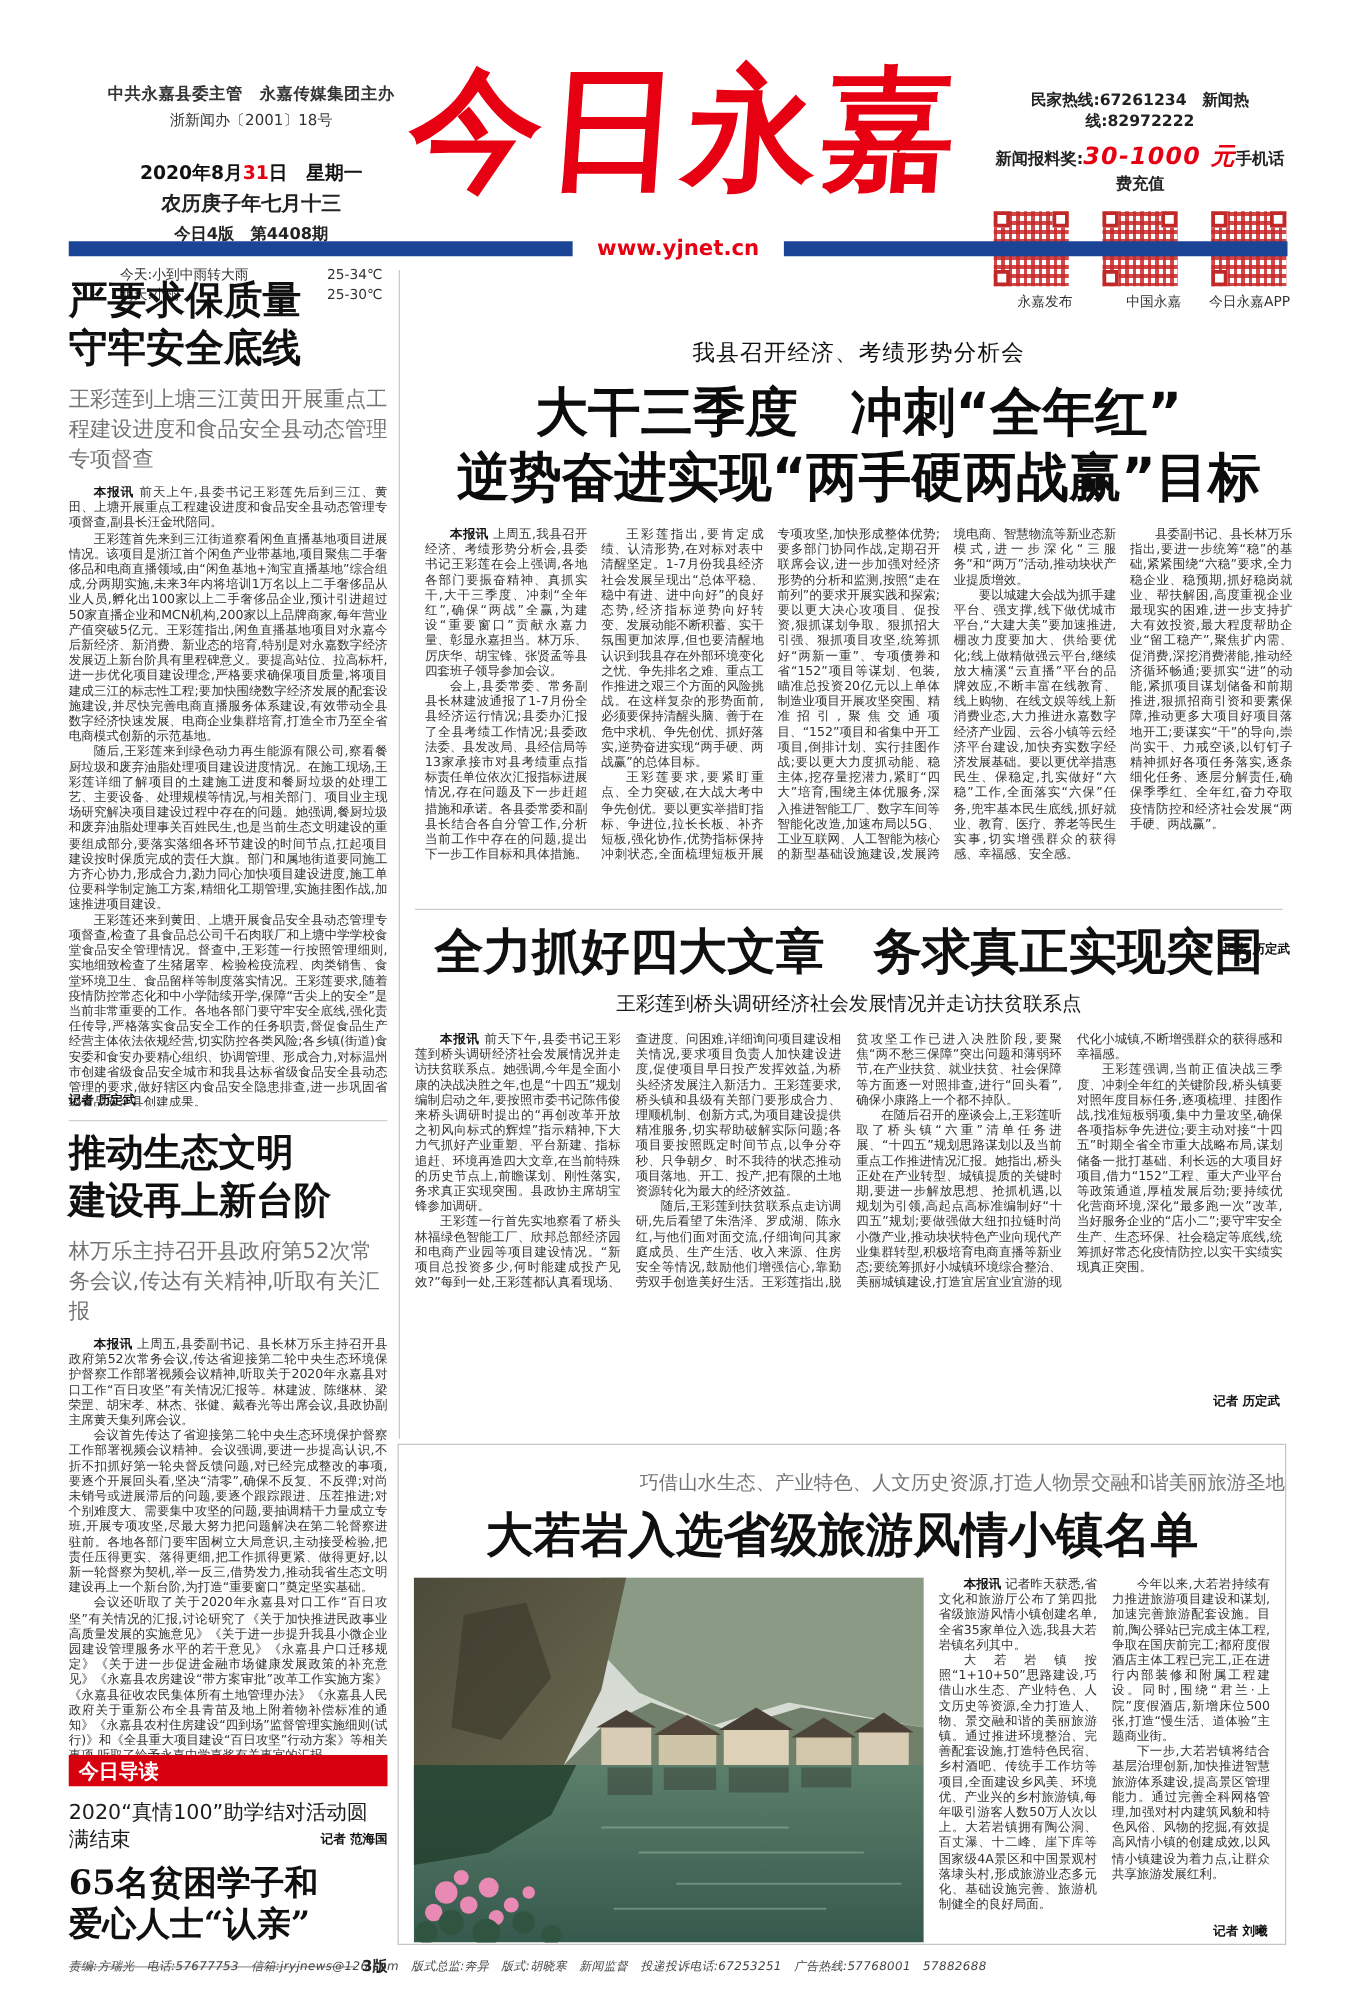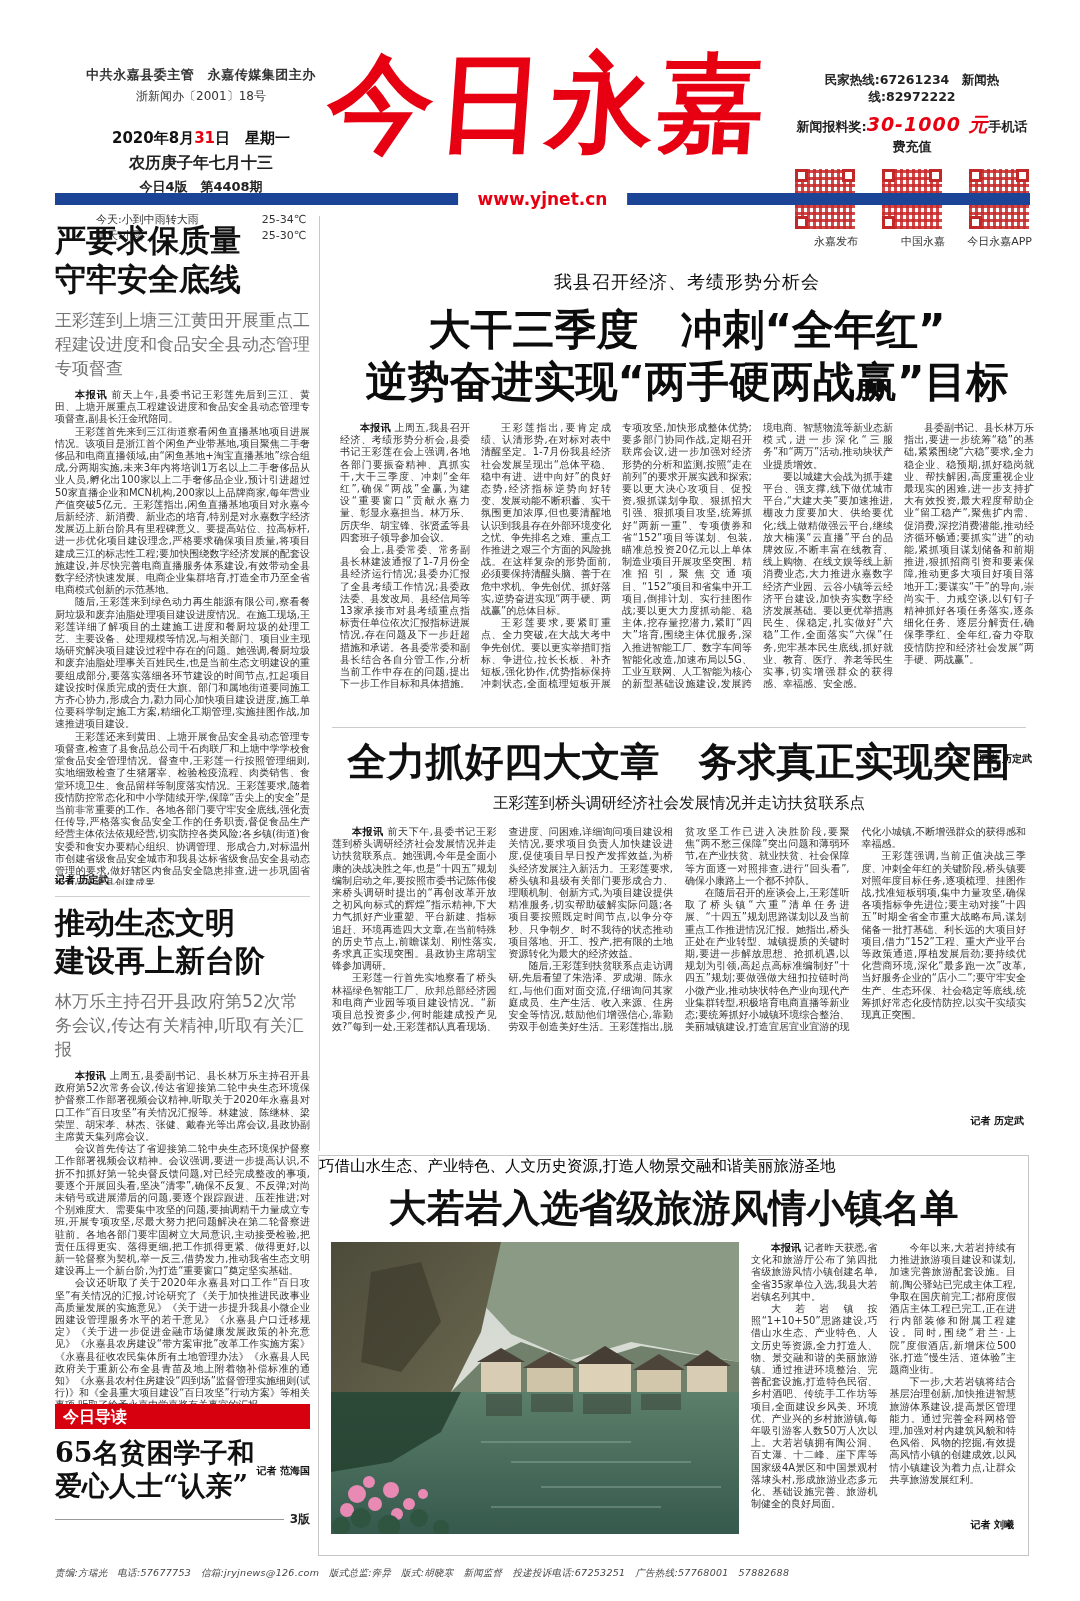--- a/index.html
+++ b/index.html
@@ -71,21 +71,21 @@
   
   .mid-story{position:absolute;left:332px;top:738px;width:694px;}
   .mid-head{text-align:center;font-size:39px;line-height:46px;}
   .mid-sub{text-align:center;margin-top:9px;font-size:15.5px;color:#1a1a1a;}
   .mid-cols-wrap{position:relative;margin-top:12px;}
   .cols4{column-count:4;column-gap:12px;height:302px;overflow:hidden;}
   .mid-cols-wrap .reporter{position:absolute;right:2px;bottom:0;background:#fff;padding-left:8px;}
   
   .bottom-box{position:absolute;left:318px;top:1155px;width:711px;height:401px;border:1px solid #c5c5c5;
               box-sizing:border-box;background:#fff;}
-  .b-kicker{text-align:left;font-size:15.5px;color:#000000;}
+  .b-kicker{margin-top:20px;text-align:right;font-size:15.5px;color:#737373;}
   .b-head{margin-top:9px;text-align:center;font-size:38px;line-height:44px;}
   .b-content{display:flex;margin:12px 12px 0 12px;gap:12px;}
   .photo{width:408px;height:292px;flex:none;}
   .photo svg{display:block;width:100%;height:100%;}
   .b-cols-wrap{position:relative;flex:1;}
   .cols2{column-count:2;column-gap:12px;height:292px;overflow:hidden;}
   .b-cols-wrap .reporter{position:absolute;right:2px;bottom:2px;background:#fff;padding-left:8px;}
   
   .footer{position:absolute;left:55px;top:1567px;width:975px;text-align:left;
           font-size:9.5px;color:#444;letter-spacing:.3px;font-style:italic;}
@@ -174,20 +174,21 @@
     <div class="body-text">
         <p class="para"><strong>本报讯</strong> 上周五,县委副书记、县长林万乐主持召开县政府第52次常务会议,传达省迎接第二轮中央生态环境保护督察工作部署视频会议精神,听取关于2020年永嘉县对口工作“百日攻坚”有关情况汇报等。林建波、陈继林、梁荣罡、胡宋孝、林杰、张健、戴春光等出席会议,县政协副主席黄天集列席会议。</p>
         <p class="para">会议首先传达了省迎接第二轮中央生态环境保护督察工作部署视频会议精神。会议强调,要进一步提高认识,不折不扣抓好第一轮央督反馈问题,对已经完成整改的事项,要逐个开展回头看,坚决“清零”,确保不反复、不反弹;对尚未销号或进展滞后的问题,要逐个跟踪跟进、压茬推进;对个别难度大、需要集中攻坚的问题,要抽调精干力量成立专班,开展专项攻坚,尽最大努力把问题解决在第二轮督察进驻前。各地各部门要牢固树立大局意识,主动接受检验,把责任压得更实、落得更细,把工作抓得更紧、做得更好,以新一轮督察为契机,举一反三,借势发力,推动我省生态文明建设再上一个新台阶,为打造“重要窗口”奠定坚实基础。</p>
         <p class="para">会议还听取了关于2020年永嘉县对口工作“百日攻坚”有关情况的汇报,讨论研究了《关于加快推进民政事业高质量发展的实施意见》《关于进一步提升我县小微企业园建设管理服务水平的若干意见》《永嘉县户口迁移规定》《关于进一步促进金融市场健康发展政策的补充意见》《永嘉县农房建设“带方案审批”改革工作实施方案》《永嘉县征收农民集体所有土地管理办法》《永嘉县人民政府关于重新公布全县青苗及地上附着物补偿标准的通知》《永嘉县农村住房建设“四到场”监督管理实施细则(试行)》和《全县重大项目建设“百日攻坚”行动方案》等相关事项,听取了给予永嘉中学嘉奖有关事宜的汇报。</p>
       </div>
     <div class="reporter" style="margin-top:2px">记者 范海国</div>
   </div>
 
   <div class="daodu">
     <div class="daodu-bar">今日导读</div>
+    <div class="daodu-kicker">2020“真情100”助学结对活动圆满结束</div>
     <div class="serif-head daodu-head">65名贫困学子和</div>
     <div class="serif-head daodu-head" style="margin-top:0">爱心人士“认亲”</div>
     <div class="daodu-ref">
       <div class="line"></div>
       <span class="ref">3版</span>
     </div>
   </div>
 
   <div class="top-story">
     <div class="kicker">我县召开经济、考绩形势分析会</div>

